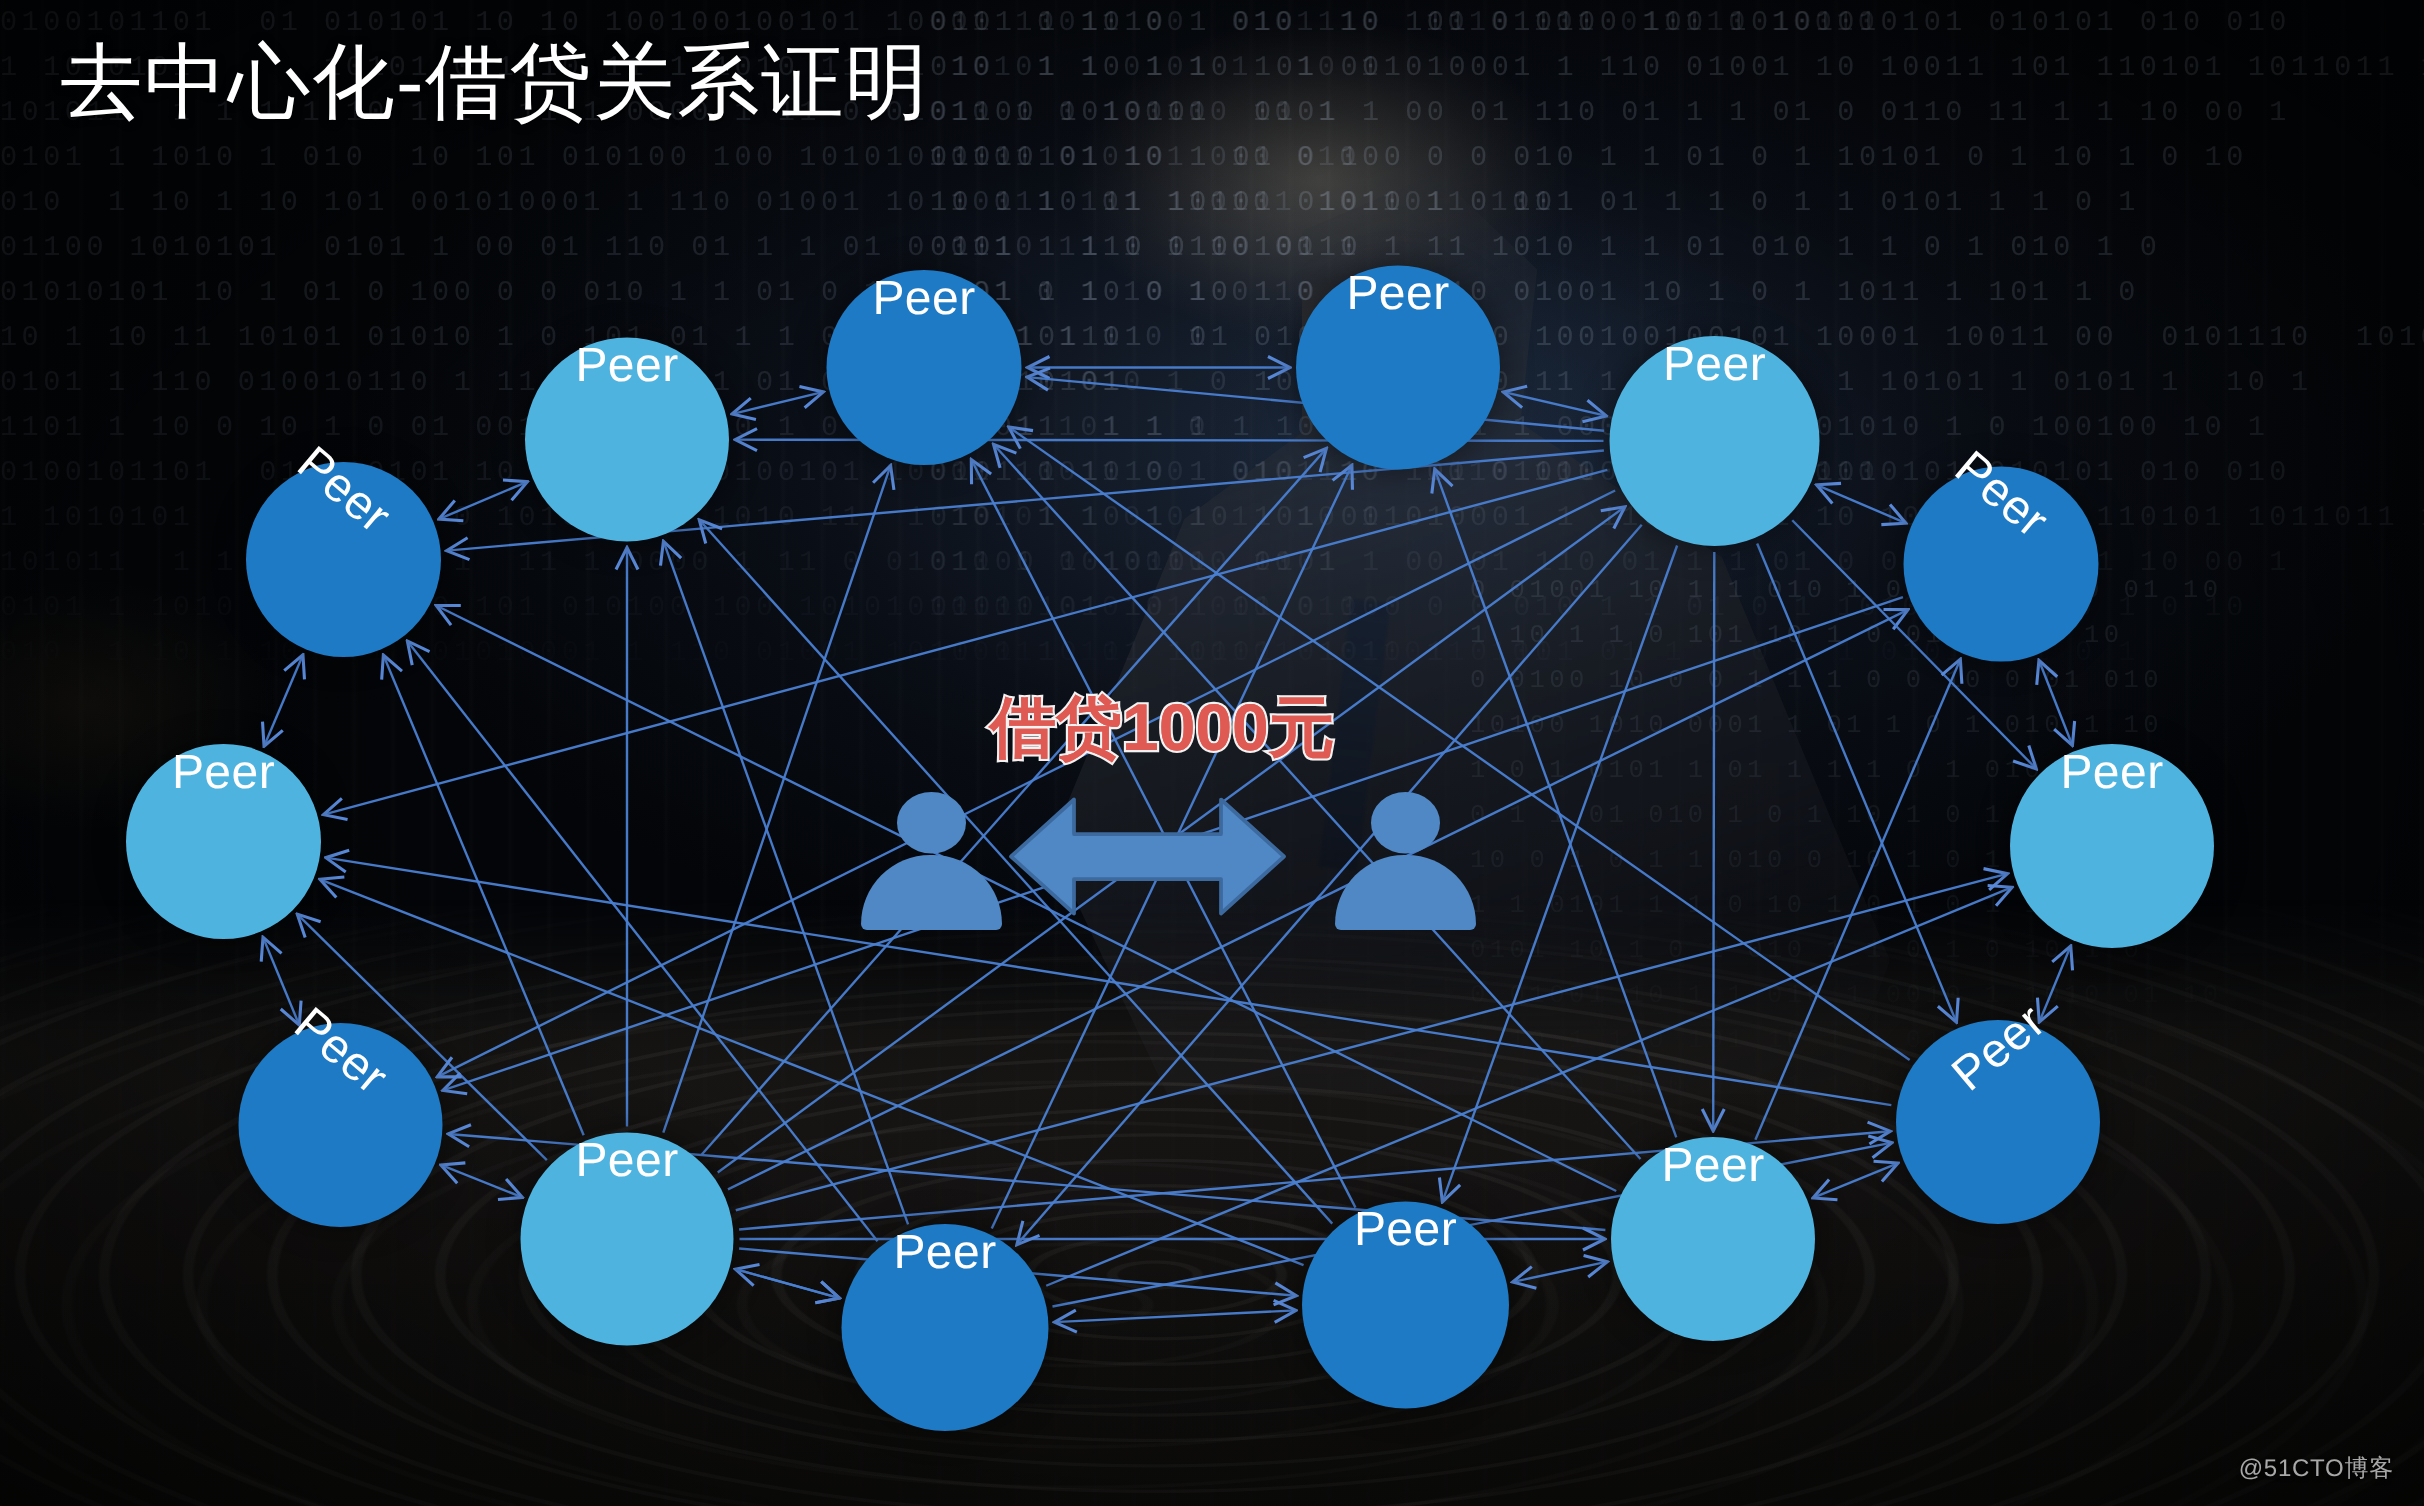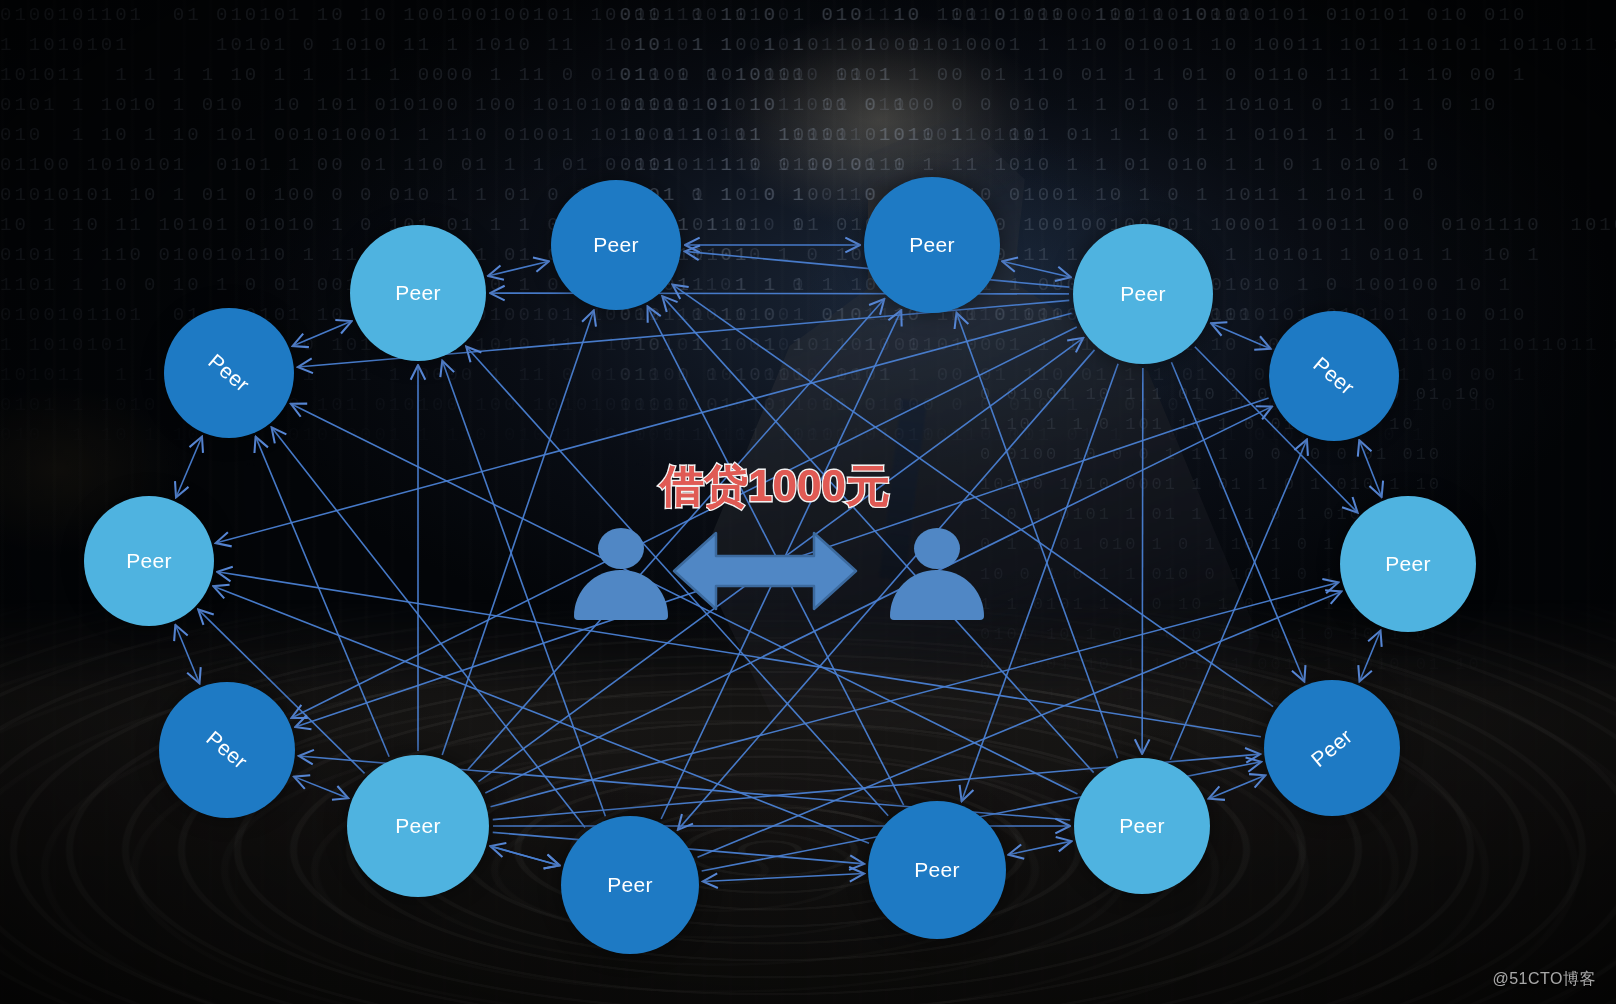--- a/index.html
+++ b/index.html
@@ -98,22 +98,22 @@
     text-shadow:0 1px 6px rgba(0,0,0,.8);
     white-space:nowrap;
   }
 
   
   #net{position:absolute;left:0;top:0;width:1616px;height:1004px;}
 
   
   .node{
     position:absolute;border-radius:50%;
-    display:flex;align-items:center;justify-content:center;
-    color:#ffffff;font-size:21px;letter-spacing:.3px;
+    display:flex;align-items:flex-start;justify-content:center;
+    color:#ffffff;font-size:32px;letter-spacing:.3px;
     box-shadow:0 0 22px rgba(0,0,0,.45);
     user-select:none;
   }
   .node span{display:block;}
 
   
   .person{position:absolute;width:94px;height:92px;}
   .person .head{
     position:absolute;left:24px;top:0;width:46px;height:41px;border-radius:50%;
     background:#5087c5;
@@ -201,20 +201,21 @@
 0101 10 1 0 1 010 1 1 0 1 0 10 1 0
 0 01001 10 1 1 010 1 0010 1 1010 01 10
 1 10 1 1 0 101 10 1 0 01 1 1 0 10
 0 0100 10 0 0 1 1 1 0 0 10 0 01 010
 10100 1010 0001 1 01 1 0 1 010 1 10
 1 0 1 0101 1 01 1 1 1 0 1 010 0 1
 </div>
   <div class="ripples"></div>
   <div class="bg-layer vignette"></div>
 
+  <div id="title">去中心化-借贷关系证明</div>
 
   <svg id="net" viewBox="0 0 1616 1004" xmlns="http://www.w3.org/2000/svg">
     <defs>
       <marker id="ah" viewBox="0 0 12 12" refX="11" refY="6" markerWidth="11" markerHeight="11" orient="auto-start-reverse">
         <path d="M1,1 L11,6 L1,11" fill="none" stroke="#5A8BDC" stroke-width="1.4"></path>
       </marker>
       <marker id="ah2" viewBox="0 0 12 12" refX="11" refY="6" markerWidth="11" markerHeight="11" orient="auto-start-reverse">
         <path d="M1,1 L11,6 L1,11" fill="none" stroke="#5A8BDC" stroke-width="1.4"></path>
       </marker>
     </defs>

